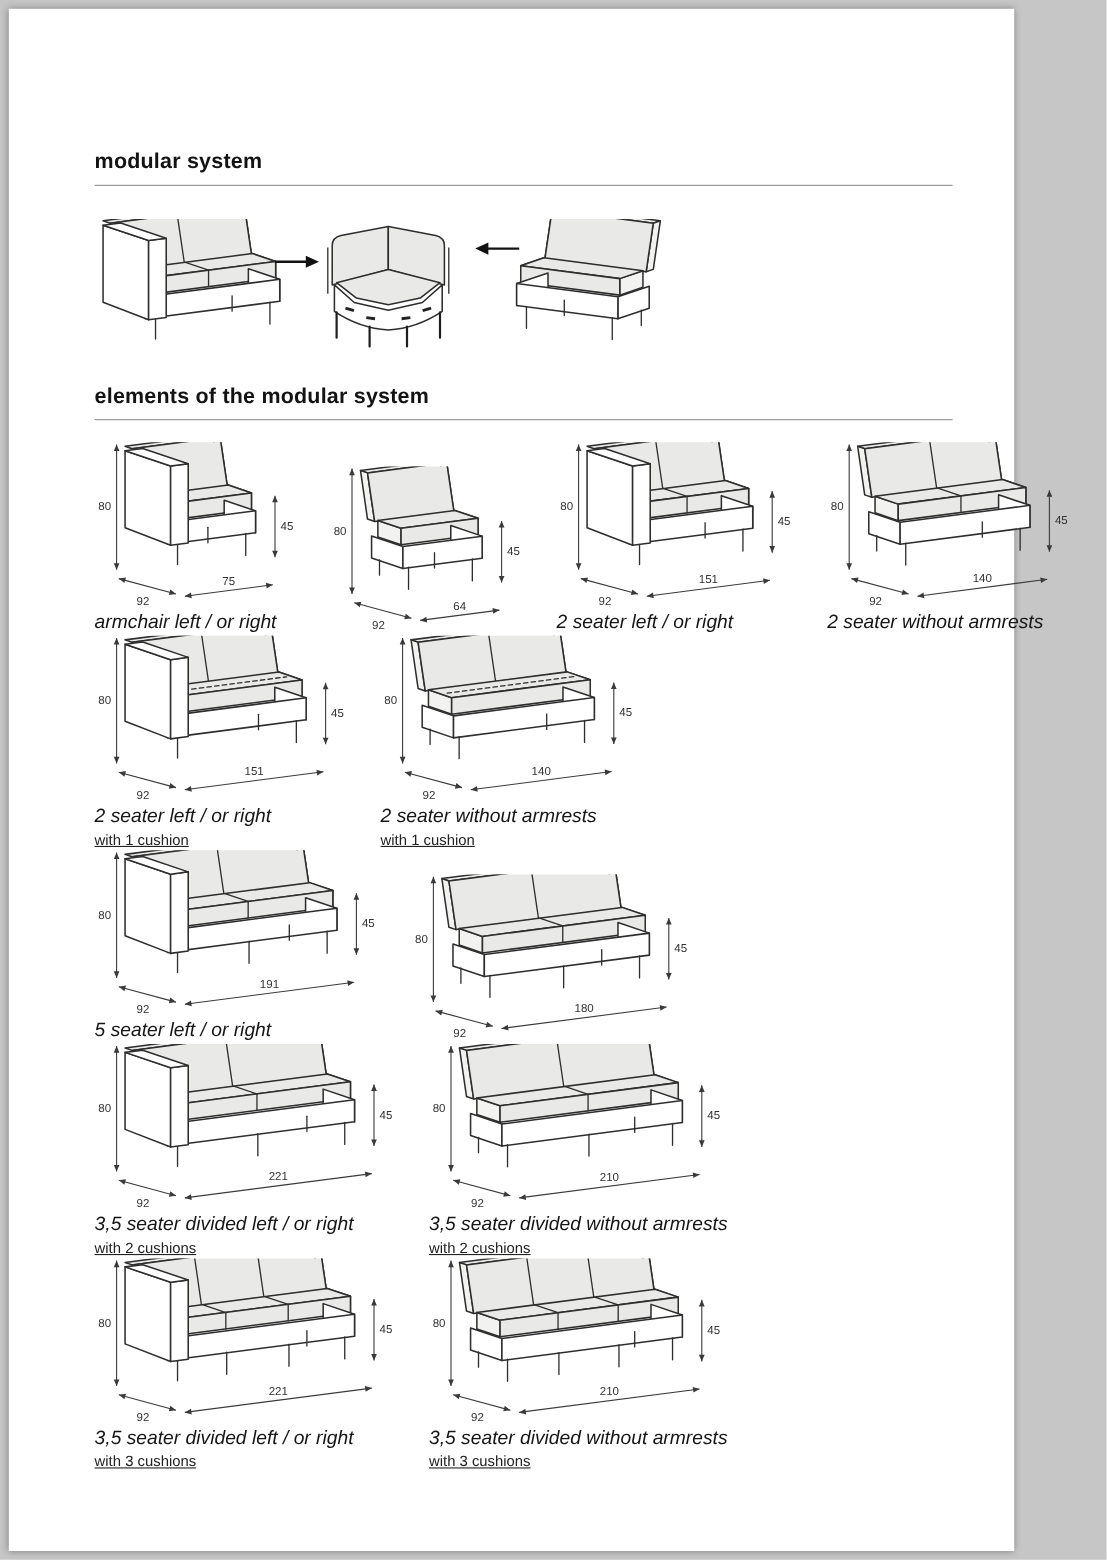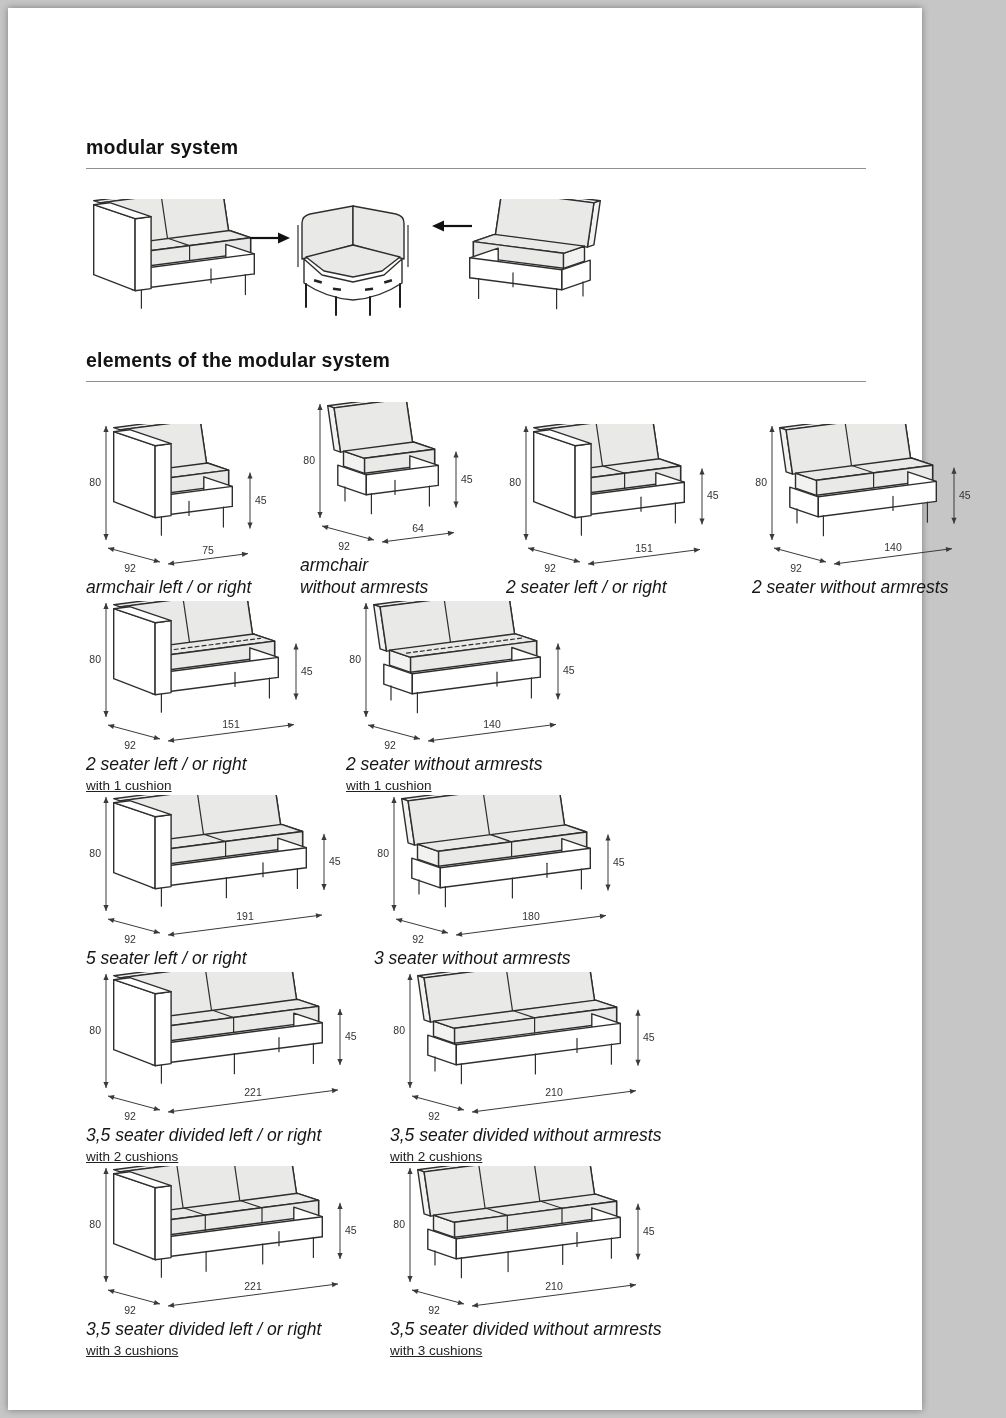--- a/index.html
+++ b/index.html
@@ -215,23 +215,20 @@
                 <polygon points="74.0,138.0 67.5,139.0 68.9,133.9" fill="#3a3a3a"></polygon>
                 <text x="44" y="148" font-size="10.5" fill="#333333" text-anchor="middle" font-family="Liberation Sans, sans-serif">92</text>
               </g>
               <g>
                 <line x1="82" y1="140" x2="154" y2="130.64" stroke="#3a3a3a" stroke-width="1"></line>
                 <polygon points="82.0,140.0 87.6,136.6 88.3,141.8" fill="#3a3a3a"></polygon>
                 <polygon points="154.0,130.6 148.4,134.0 147.7,128.8" fill="#3a3a3a"></polygon>
                 <text x="118" y="130.32" font-size="10.5" fill="#333333" text-anchor="middle" font-family="Liberation Sans, sans-serif">64</text>
               </g>
             </svg>
-            <figcaption>
-              <div class="cap"><span>armchair</span><br><span>without armrests</span></div>
-            </figcaption>
           </figure>
           <figure class="el">
             <svg width="218" height="152" viewBox="0 0 218 152">
               <polygon points="34.1,5.9 146.1,-8.7 139.7,-10.8 27.7,3.7" fill="#e9e9e7" stroke="#2e2e2e" stroke-width="1.4" stroke-linejoin="round"></polygon>
               <polygon points="152.6,35.5 146.1,-8.7 139.7,-10.8 146.1,33.3" fill="#f2f2f0" stroke="#2e2e2e" stroke-width="1.4" stroke-linejoin="round"></polygon>
               <polygon points="40.6,50.1 152.6,35.5 146.1,-8.7 34.1,5.9" fill="#e9e9e7" stroke="#2e2e2e" stroke-width="1.4" stroke-linejoin="round"></polygon>
               <line x1="96.6" y1="42.8" x2="90.1" y2="-1.4" stroke="#2e2e2e" stroke-width="1.2" stroke-linecap="round"></line>
               <polygon points="174.6,42.0 153.5,34.8 153.5,49.8 174.6,57.0" fill="#f2f2f0" stroke="#2e2e2e" stroke-width="1.4" stroke-linejoin="round"></polygon>
               <polygon points="64.6,56.3 174.6,42.0 153.5,34.8 43.5,49.1" fill="#e9e9e7" stroke="#2e2e2e" stroke-width="1.4" stroke-linejoin="round"></polygon>
               <polygon points="64.6,56.3 174.6,42.0 174.6,57.0 64.6,71.3" fill="#e9e9e7" stroke="#2e2e2e" stroke-width="1.4" stroke-linejoin="round"></polygon>
@@ -512,23 +509,20 @@
                 <polygon points="74.0,138.0 67.5,139.0 68.9,133.9" fill="#3a3a3a"></polygon>
                 <text x="44" y="148" font-size="10.5" fill="#333333" text-anchor="middle" font-family="Liberation Sans, sans-serif">92</text>
               </g>
               <g>
                 <line x1="82" y1="140" x2="232" y2="120.5" stroke="#3a3a3a" stroke-width="1"></line>
                 <polygon points="82.0,140.0 87.6,136.6 88.3,141.8" fill="#3a3a3a"></polygon>
                 <polygon points="232.0,120.5 226.4,123.9 225.7,118.7" fill="#3a3a3a"></polygon>
                 <text x="157" y="125.25" font-size="10.5" fill="#333333" text-anchor="middle" font-family="Liberation Sans, sans-serif">180</text>
               </g>
             </svg>
-            <figcaption>
-              <div class="cap"><span>3 seater without armrests</span></div>
-            </figcaption>
           </figure>
         </div>
         <div class="erow">
           <figure class="el">
             <svg width="276" height="152" viewBox="0 0 276 152">
               <polygon points="34.1,5.9 204.1,-16.2 197.7,-18.4 27.7,3.7" fill="#e9e9e7" stroke="#2e2e2e" stroke-width="1.4" stroke-linejoin="round"></polygon>
               <polygon points="210.6,28.0 204.1,-16.2 197.7,-18.4 204.1,25.8" fill="#f2f2f0" stroke="#2e2e2e" stroke-width="1.4" stroke-linejoin="round"></polygon>
               <polygon points="40.6,50.1 210.6,28.0 204.1,-16.2 34.1,5.9" fill="#e9e9e7" stroke="#2e2e2e" stroke-width="1.4" stroke-linejoin="round"></polygon>
               <line x1="125.6" y1="39.0" x2="119.1" y2="-5.1" stroke="#2e2e2e" stroke-width="1.2" stroke-linecap="round"></line>
               <polygon points="232.6,34.4 211.5,27.3 211.5,42.3 232.6,49.4" fill="#f2f2f0" stroke="#2e2e2e" stroke-width="1.4" stroke-linejoin="round"></polygon>

